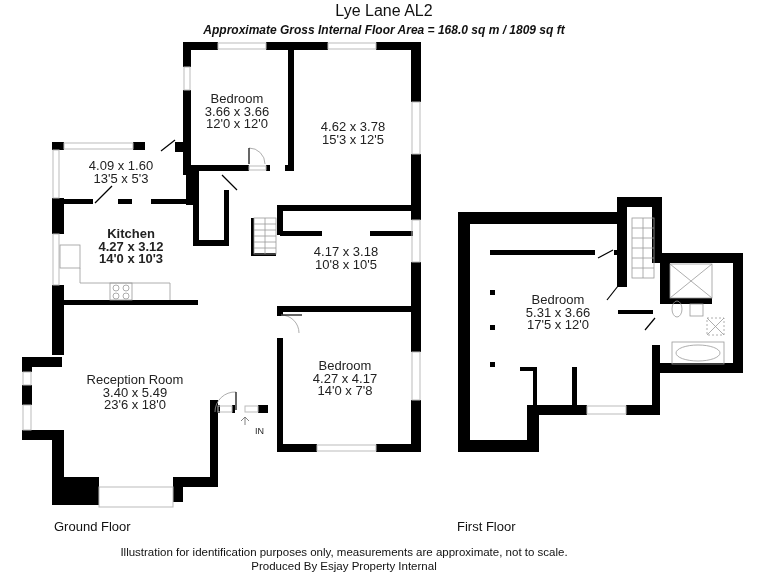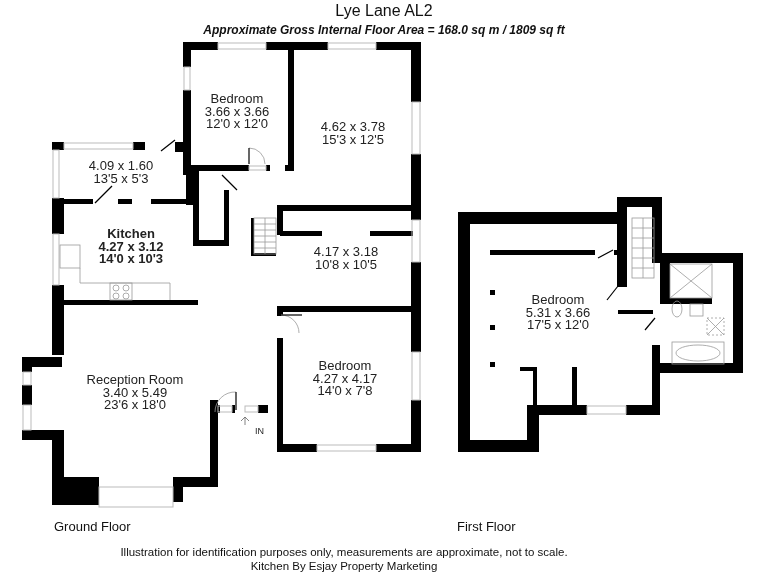--- a/index.html
+++ b/index.html
@@ -220,13 +220,13 @@
 <div class="lbl" style="left:558px;top:294px;">
   <div>Bedroom</div>
   <div>5.31 x 3.66</div>
   <div>17'5 x 12'0</div>
 </div>
 
 <div class="floor-label" style="left:22px;top:519px;margin-left:32px;">Ground Floor</div>
 <div class="floor-label" style="left:457px;top:519px;">First Floor</div>
 
 <div class="footer" style="top:546px;">Illustration for identification purposes only, measurements are approximate, not to scale.</div>
-<div class="footer" style="top:560px;">Kitchen By Esjay Property Marketing</div>
+<div class="footer" style="top:560px;">Produced By Esjay Property Internal</div>
 
 </body></html>

